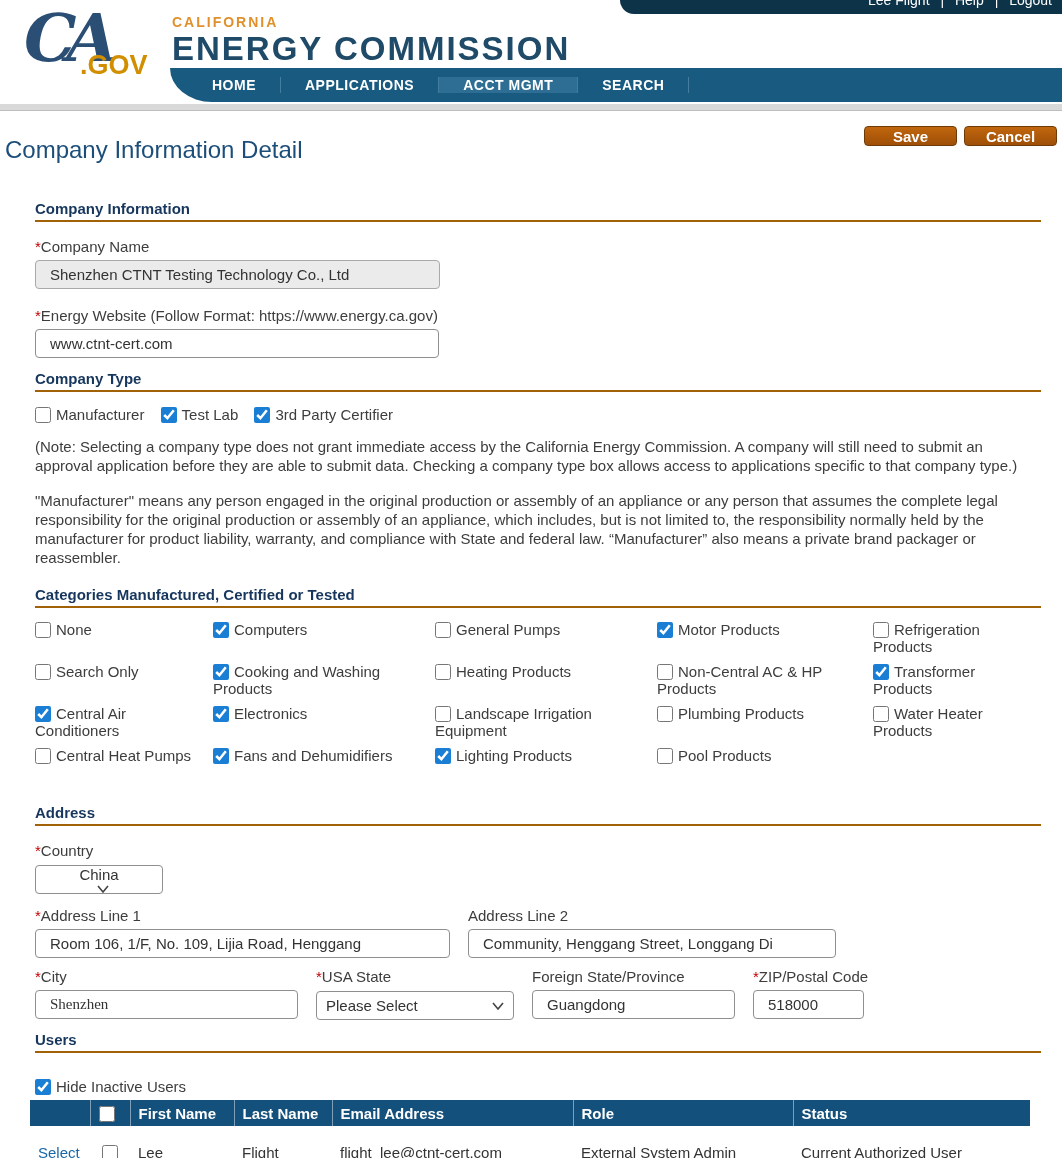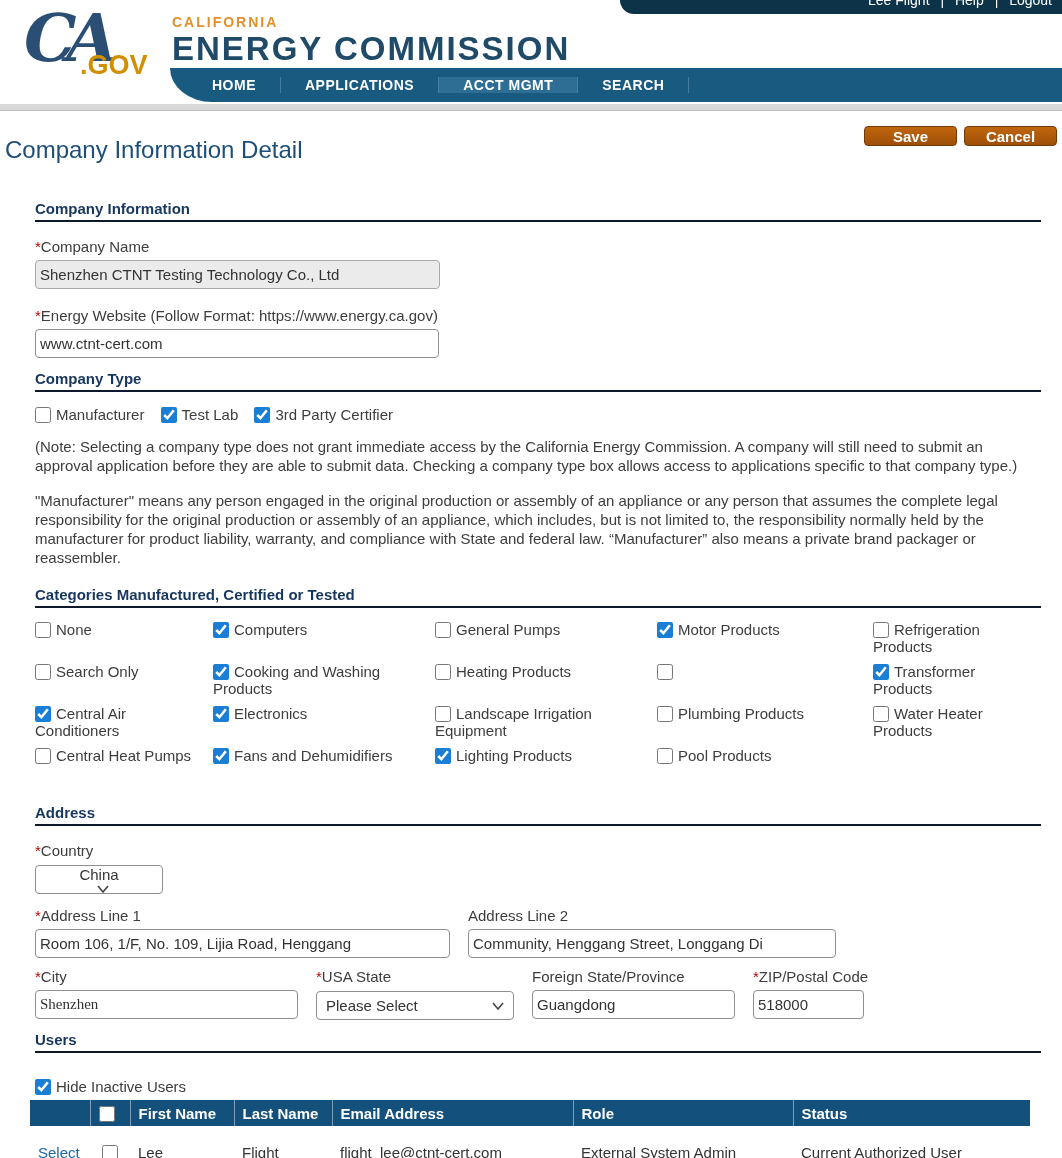--- a/index.html
+++ b/index.html
@@ -40,25 +40,25 @@
   .title-row { position:relative; height:46px; margin-top:16px; }
   .page-title { position:absolute; left:5px; top:10px; font-size:24px; font-weight:400; color:#1c4e79; }
   .title-buttons { position:absolute; right:5px; top:0; display:flex; gap:7px; }
   .btn { width:93px; height:20px; border-radius:4px; border:1px solid #6f3a05;
          background:linear-gradient(#c1660e,#9e4f07); color:#fff; font-weight:700;
          font-size:15px; font-family:inherit; cursor:pointer; }
 
   
   .content { margin:28px 21px 0 35px; }
   .sec-head { font-size:15px; font-weight:700; color:#17365d; padding-bottom:3px;
-              border-bottom:2px solid #0f172a; }
+              border-bottom:2px solid #a16207; }
   .lbl { font-size:15px; color:#3d3d3d; margin-bottom:5px; }
   .req { color:#c00000; }
   .text-input { display:block; height:29px; border:1px solid #8f8f8f; border-radius:4px;
-                font-size:15px; padding:0 4px; color:#333; font-family:inherit; background:#fff; }
+                font-size:15px; padding:0 14px; color:#333; font-family:inherit; background:#fff; }
   .text-input:disabled, .text-input.disabled { background:#ebebeb; border-color:#a9a9a9; color:#333; }
   .fake-select { display:inline-flex; align-items:center; justify-content:space-between;
                  height:29px; border:1px solid #8f8f8f; border-radius:4px; padding:0 9px;
                  font-size:15px; color:#333; background:#fff; cursor:pointer; }
   .chev { width:12px; height:8px; margin-left:8px; flex:none; }
   input[type="checkbox"] { width:16px; height:16px; accent-color:#1a7fd4; margin:0 5px 0 0;
                            vertical-align:-3px; cursor:pointer; }
   .para { font-size:15px; line-height:19px; color:#3d3d3d; }
 
   .field-gap1 { margin-top:16px; }
@@ -184,21 +184,21 @@
     <div class="cat-grid">
       <label class="cat-item"><input type="checkbox" style=""><span>None</span></label>
       <label class="cat-item"><input type="checkbox" checked="" style=""><span>Computers</span></label>
       <label class="cat-item"><input type="checkbox" style=""><span>General Pumps</span></label>
       <label class="cat-item"><input type="checkbox" checked="" style=""><span>Motor Products</span></label>
       <label class="cat-item"><input type="checkbox" style=""><span>Refrigeration Products</span></label>
 
       <label class="cat-item"><input type="checkbox" style=""><span>Search Only</span></label>
       <label class="cat-item"><input type="checkbox" checked="" style=""><span>Cooking and Washing Products</span></label>
       <label class="cat-item"><input type="checkbox" style=""><span>Heating Products</span></label>
-      <label class="cat-item"><input type="checkbox" style=""></label>
+      <label class="cat-item"><input type="checkbox" style=""><span>Non-Central AC &amp; HP Products</span></label>
       <label class="cat-item"><input type="checkbox" checked="" style=""><span>Transformer Products</span></label>
 
       <label class="cat-item"><input type="checkbox" checked="" style=""><span>Central Air Conditioners</span></label>
       <label class="cat-item"><input type="checkbox" checked="" style=""><span>Electronics</span></label>
       <label class="cat-item"><input type="checkbox" style=""><span>Landscape Irrigation Equipment</span></label>
       <label class="cat-item"><input type="checkbox" style=""><span>Plumbing Products</span></label>
       <label class="cat-item"><input type="checkbox" style=""><span>Water Heater Products</span></label>
 
       <label class="cat-item"><input type="checkbox" style=""><span>Central Heat Pumps</span></label>
       <label class="cat-item"><input type="checkbox" checked="" style=""><span>Fans and Dehumidifiers</span></label>

